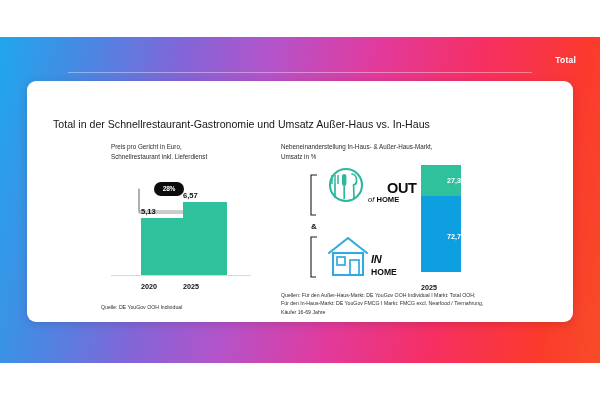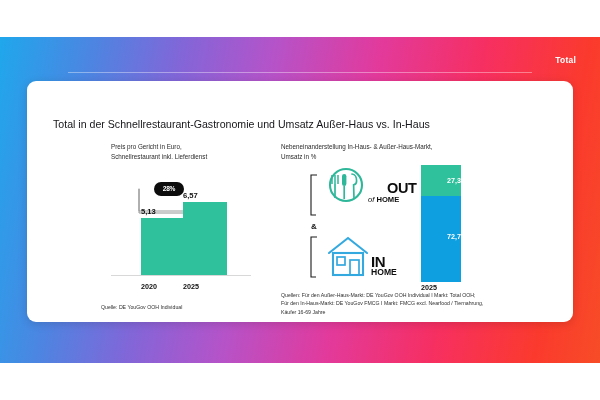--- a/index.html
+++ b/index.html
@@ -227,24 +227,25 @@
     top: 28px;
     font-size: 7.6px;
     font-weight: bold;
     color: #0d0d0d;
   }
   .logo-sub-out em { font-style: italic; font-weight: normal; }
   .logo-word-in {
     position: absolute;
     left: 52px;
     top: 22px;
-    font-size: 15px;
+    font-size: 11px;
     font-weight: bold;
     color: #0d0d0d;
     letter-spacing: -0.4px;
+    font-style: italic;
   }
   .logo-sub-in {
     position: absolute;
     left: 52px;
     top: 36px;
     font-size: 8.6px;
     font-weight: bold;
     color: #0d0d0d;
   }
 
@@ -268,21 +269,21 @@
     position: relative;
     text-align: right;
     color: #ffffff;
     font-size: 7.2px;
     font-weight: bold;
     margin-left: 12px;
   }
   .stack-seg span { position: absolute; left: 0; width: 40px; }
   #stack-top { height: 31px; background: #2fc19c; }
   #stack-top span { top: 11px; }
-  #stack-bottom { height: 86px; background: #0d9fe0; }
+  #stack-bottom { height: 76px; background: #0d9fe0; }
   #stack-bottom span { top: 36px; }
   #stacked-axis-label {
     position: absolute;
     left: 4px;
     top: 118px;
     width: 40px;
     text-align: center;
     font-size: 7.2px;
     font-weight: bold;
     color: #0f0f0f;

